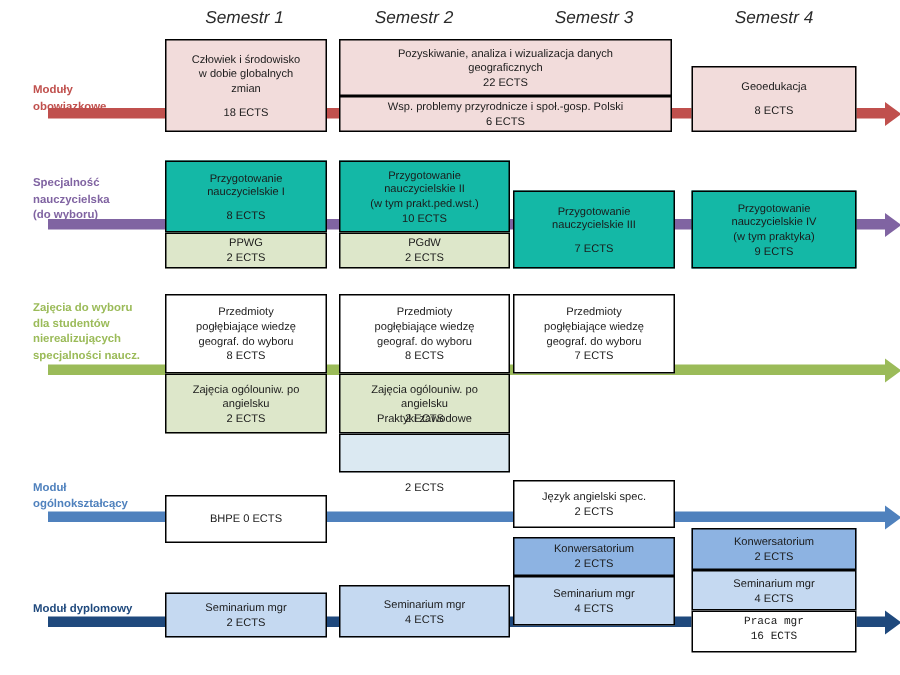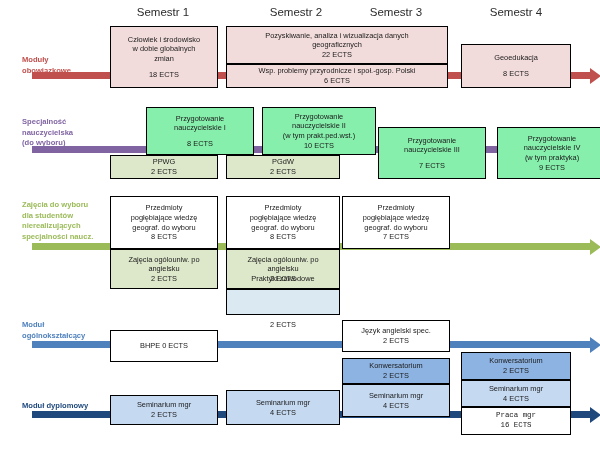--- a/index.html
+++ b/index.html
@@ -13,20 +13,21 @@
   }
   #stage { position: absolute; left: 0; top: 0; width: 600px; height: 450px; }
 
   .sem-head {
     position: absolute;
     font-size: 11.5px;
     color: #2b2b2b;
     text-align: center;
     white-space: nowrap;
     top: 6px;
+    font-style: italic;
   }
 
   .row-label {
     position: absolute;
     font-size: 7.6px;
     font-weight: bold;
     line-height: 10.5px;
     white-space: pre-line;
     text-align: left;
   }
@@ -56,21 +57,21 @@
     flex-direction: column;
     align-items: center;
     justify-content: center;
     white-space: pre-line;
     padding: 1px 2px;
   }
   .box .ects { display:block; }
   .gap { height: 6px; }
 
   .pink   { background: #f2dcdb; }
-  .purple { background: #86efac; margin-left: 36px; }
+  .purple { background: #14b8a6; }
   .green  { background: #dde7ca; }
   .white  { background: #ffffff; }
   .lblue  { background: #dbe9f2; }
   .blue1  { background: #c5d9f1; }
   .blue2  { background: #8db3e2; }
 </style>
 </head>
 <body>
 
 <div id="stage">
@@ -88,21 +89,21 @@
     </div>
     <div class="axis" style="left: 32px; top: 341px; width: 558px;">
       <div class="shaft" style="background: rgb(79, 129, 189);"></div>
       <div class="arrow-head" style="left: 558px; border-left: 11px solid rgb(79, 129, 189);"></div>
     </div>
     <div class="axis" style="left: 32px; top: 411px; width: 558px;">
       <div class="shaft" style="background: rgb(31, 73, 125);"></div>
       <div class="arrow-head" style="left: 558px; border-left: 11px solid rgb(31, 73, 125);"></div>
     </div>
     <div class="sem-head" style="left: 103px; width: 120px;">Semestr 1</div>
-    <div class="sem-head" style="left: 236px; width: 120px; text-align: center;">Semestr 2</div>
+    <div class="sem-head" style="left: 216px; width: 120px; text-align: center;">Semestr 2</div>
     <div class="sem-head" style="left: 336px; width: 120px;">Semestr 3</div>
     <div class="sem-head" style="left: 456px; width: 120px;">Semestr 4</div>
     <div class="row-label" style="left: 22px; top: 55px; color: rgb(192, 80, 77); width: 92px;">Moduły
 obowiązkowe</div>
     <div class="row-label" style="left: 22px; top: 117px; color: rgb(128, 100, 162); width: 92px;">Specjalność
 nauczycielska
 (do wyboru)</div>
     <div class="row-label" style="left: 22px; top: 320px; color: rgb(79, 129, 189); width: 92px;">Moduł
 ogólnokształcący</div>
     <div class="row-label" style="left: 22px; top: 200px; color: rgb(155, 187, 89); width: 92px;">Zajęcia do wyboru

